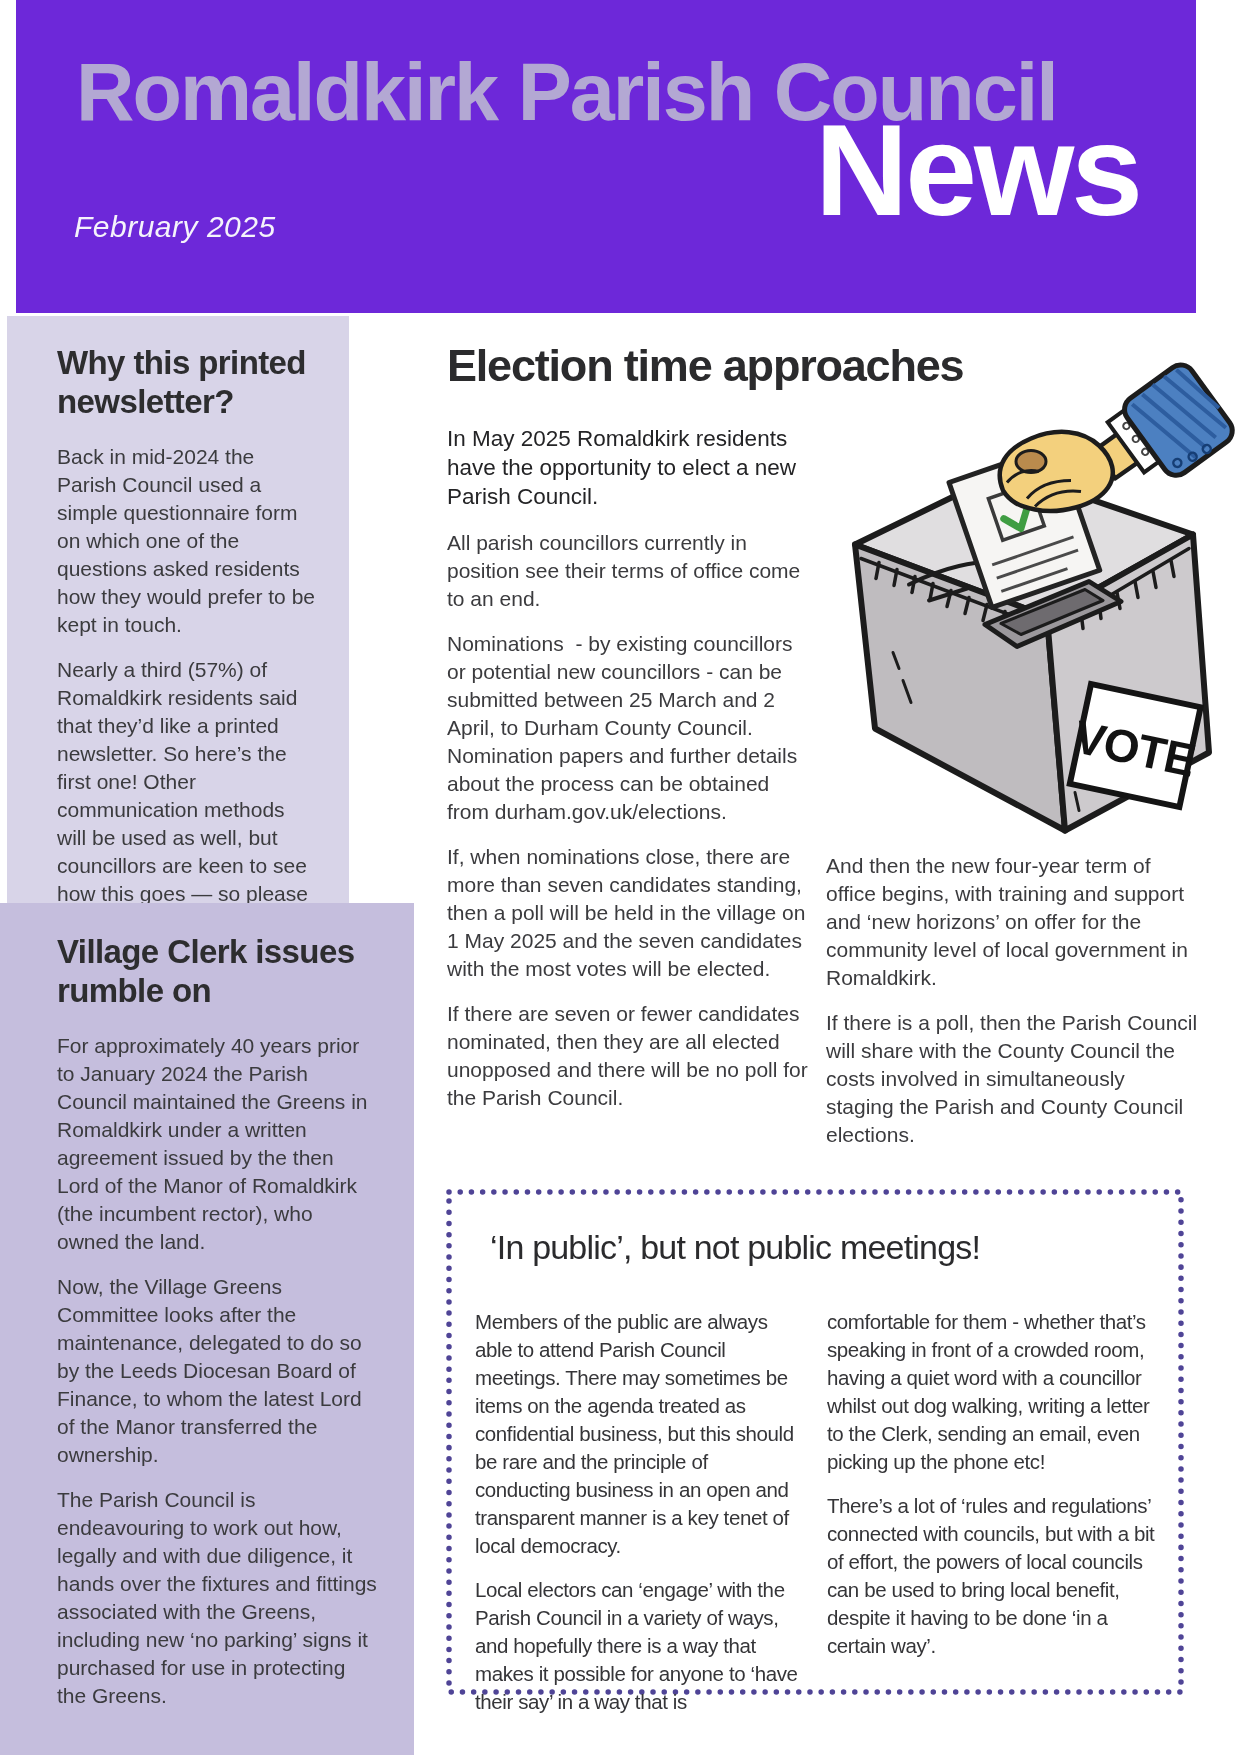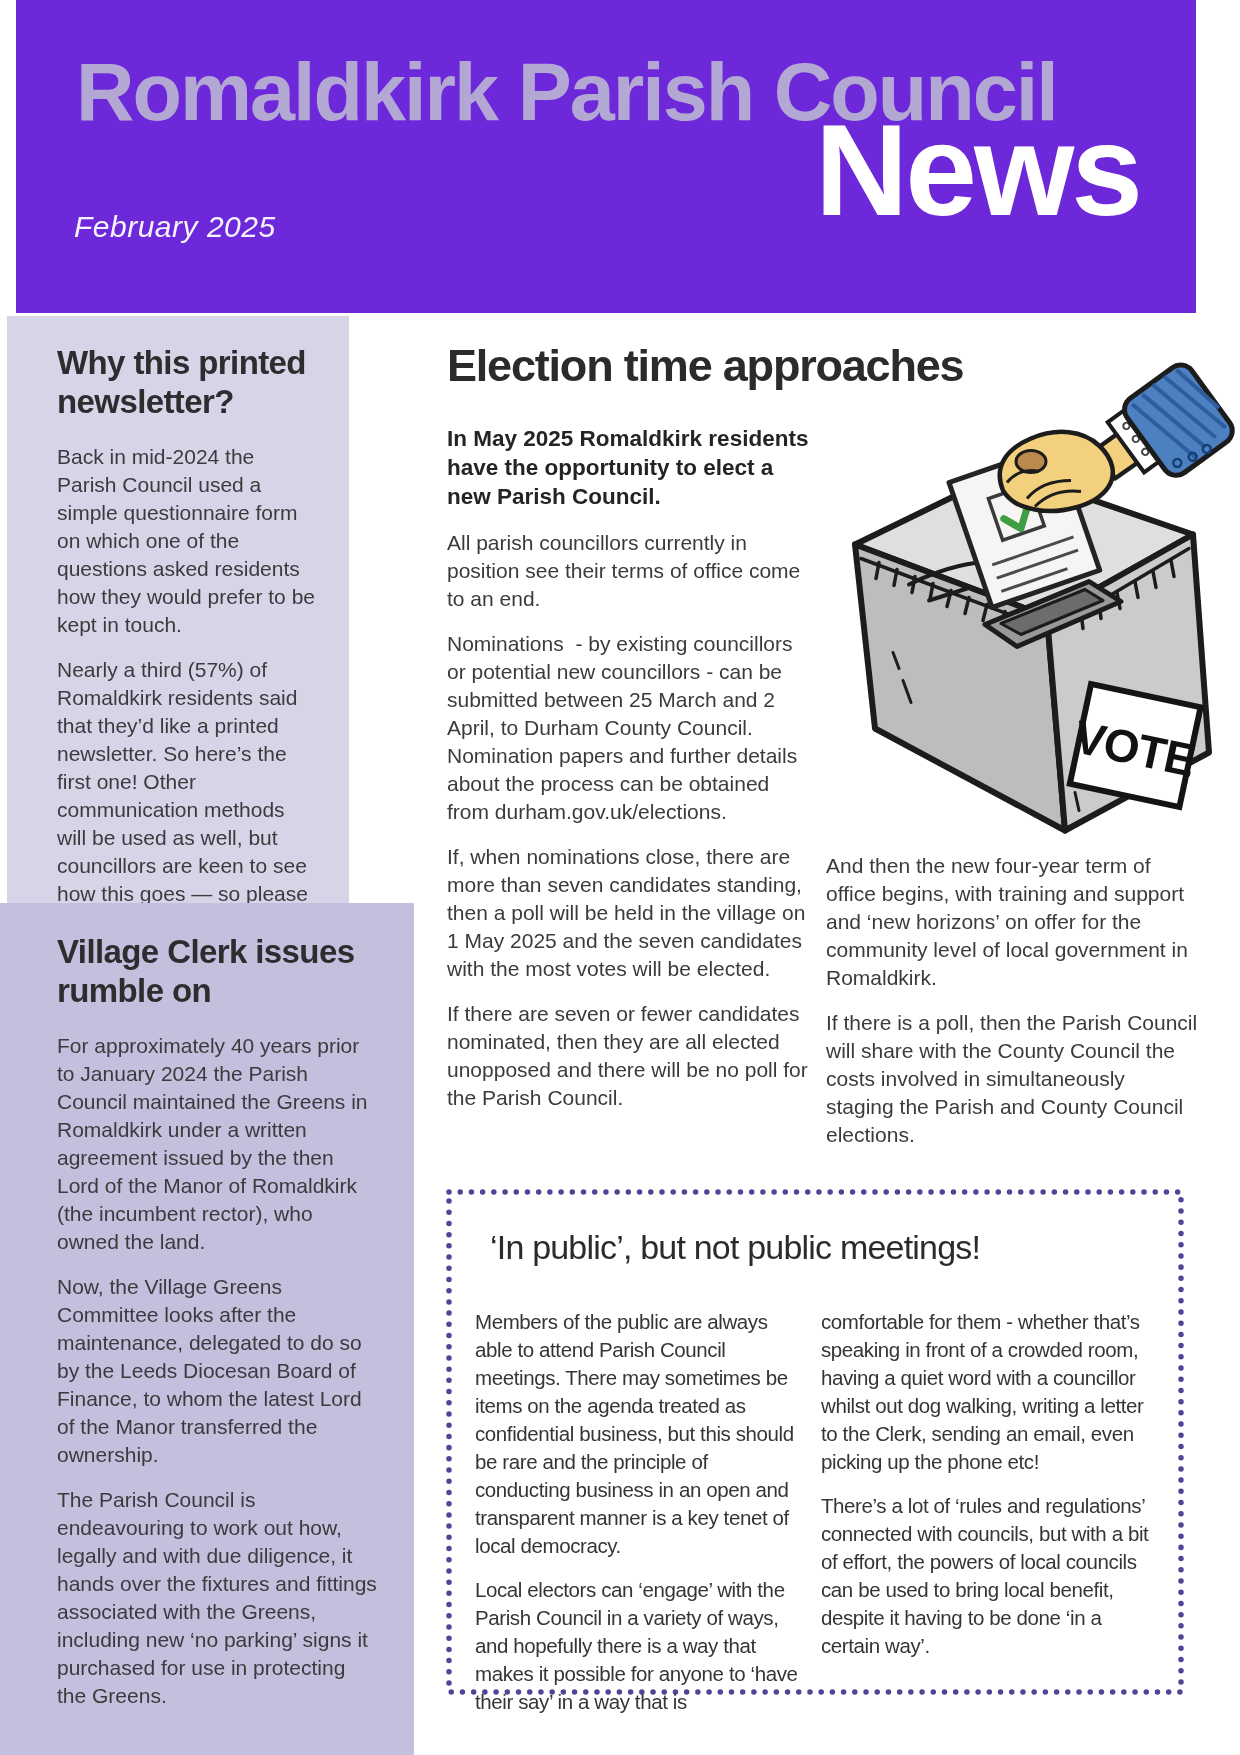--- a/index.html
+++ b/index.html
@@ -22,32 +22,32 @@
   .side h2{margin:0 0 22px 0;font-size:33px;line-height:1.17;font-weight:bold;
            color:#2d2d2f;letter-spacing:-0.6px;}
   .side p{margin:0 8px 17px 0;font-size:21px;line-height:28px;color:#3b3b3e;}
 
   
   .main-heading{position:absolute;left:447px;top:340px;width:720px;margin:0;
                 font-size:45px;font-weight:bold;color:#2b2b2d;letter-spacing:-1.2px;white-space:nowrap;}
   .col-left{position:absolute;left:447px;top:424px;width:368px;}
   .col-right{position:absolute;left:826px;top:852px;width:372px;}
   .col-left p,.col-right p{margin:0 0 17px 0;font-size:21px;line-height:28px;color:#3b3b3e;}
-  .col-left p.intro{font-size:22.5px;line-height:29px;font-weight:bold;color:#242426;margin-bottom:18px;}
+  .col-left p.intro{font-size:22.5px;line-height:29px;font-weight:normal;color:#242426;margin-bottom:18px;}
 
   
   .ballot-fig{position:absolute;left:845px;top:362px;width:395px;height:486px;margin:0;}
   .ballot-fig svg{overflow:visible;display:block;}
 
   
   .public-box{position:absolute;left:444px;top:1187px;width:742px;height:510px;box-sizing:border-box;}
   .box-border{position:absolute;left:0;top:0;}
   .public-box h2{position:relative;margin:15px;padding:26px 30px 0 31px;font-size:34px;
                  font-weight:normal;color:#2b2b2d;letter-spacing:-0.8px;white-space:nowrap;}
-  .box-cols{position:relative;display:flex;gap:16px;padding:26px 26px 0 31px;}
+  .box-cols{position:relative;display:flex;gap:22px;padding:26px 26px 0 31px;}
   .box-col{width:330px;}
   .box-col p{margin:0 0 16px 0;font-size:20.5px;line-height:28px;letter-spacing:-0.4px;color:#353538;}
 </style>
 </head>
 <body>
 
 <div class="page">
 
   <header class="masthead">
     <div class="mast-title">Romaldkirk Parish Council</div>

